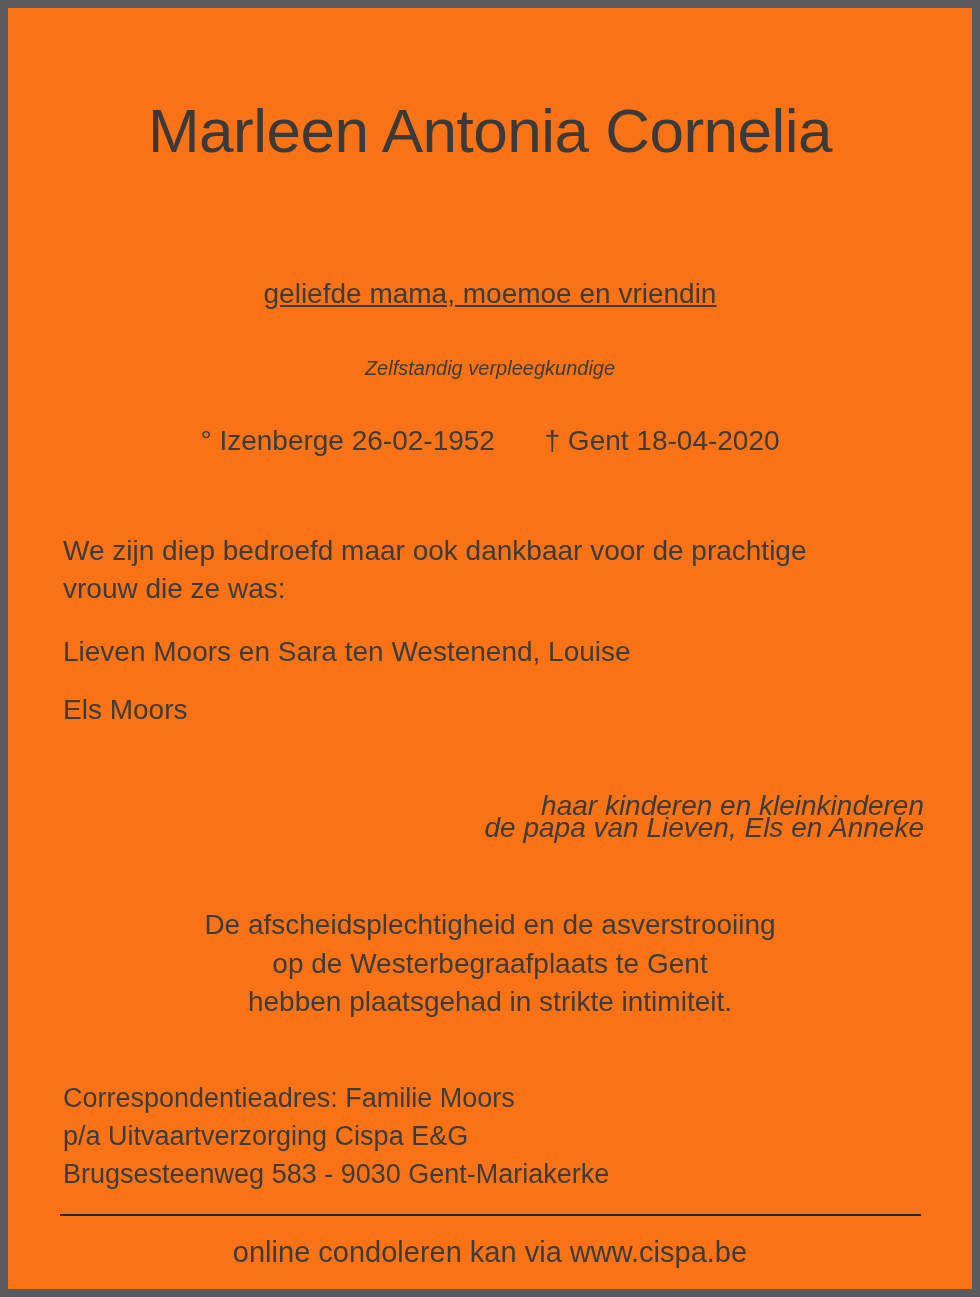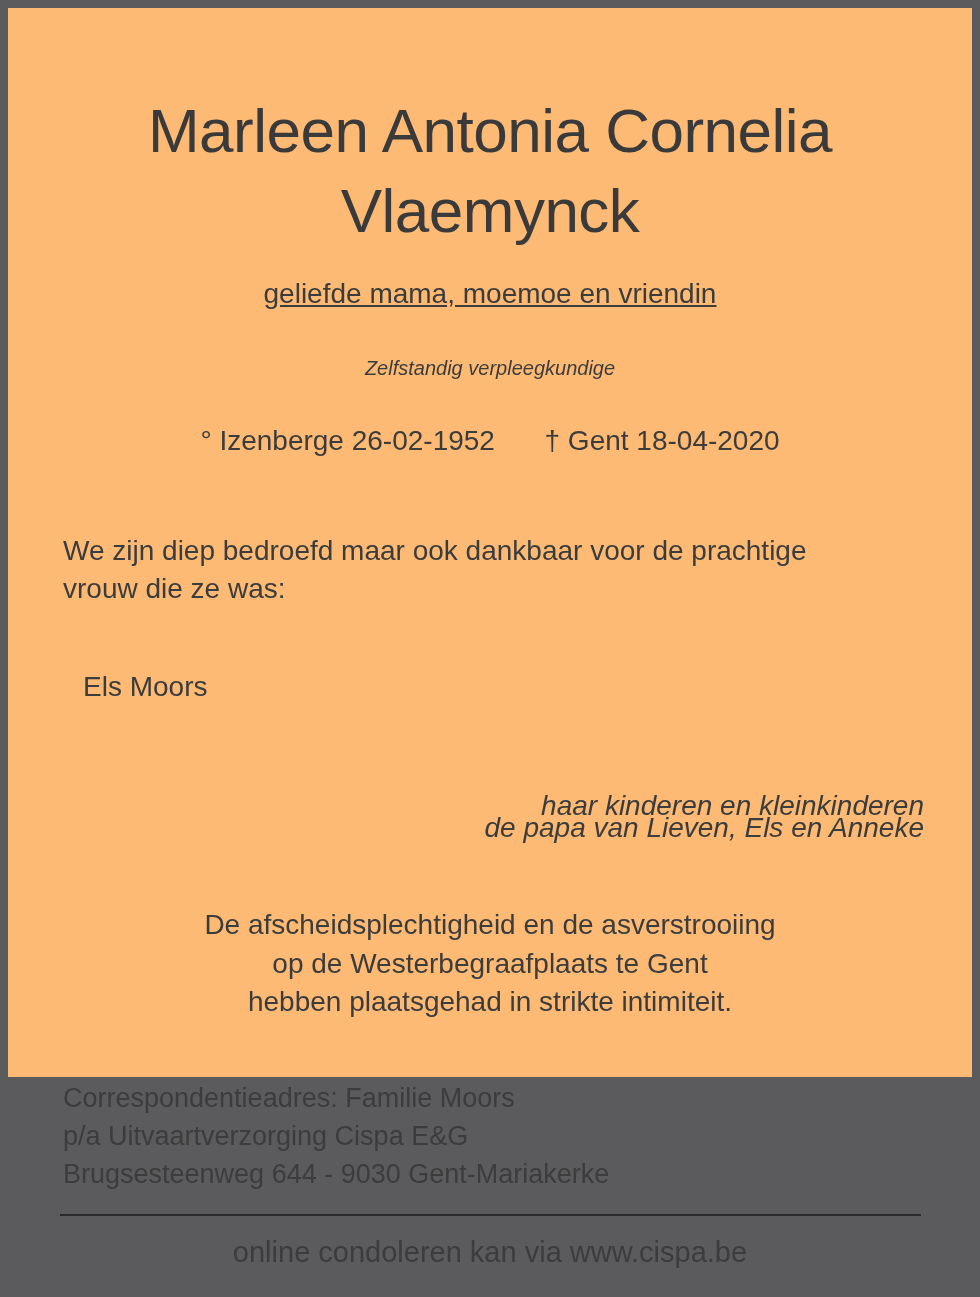--- a/index.html
+++ b/index.html
@@ -11,22 +11,22 @@
       width: 980px;
       height: 1297px;
       position: relative;
       overflow: hidden;
     }
     .card {
       position: absolute;
       left: 8px;
       top: 8px;
       width: 964px;
-      height: 1069px;
-      background: #fdba74;
+      height: 1281px;
+      background: #f97316;
       color: #3c3c3c;
       font-family: "Liberation Sans", "DejaVu Sans", sans-serif;
     }
     .abs { position: absolute; white-space: nowrap; }
     .center { left: 0; width: 964px; text-align: center; }
 
     .name {
       font-size: 62px;
       line-height: 70px;
       letter-spacing: -0.5px;
@@ -53,46 +53,46 @@
       background: #2a2a2a;
     }
     .footer { font-size: 29px; line-height: 28px; }
   </style>
 </head>
 <body>
 
 <div class="card">
 
   <div class="abs center name" style="top:88px;">Marleen Antonia Cornelia</div>
-  <div class="abs center name" style="top:168px;">Vlaemynck</div>
 
   <div class="abs center subtitle" style="top:269px;">geliefde mama, moemoe en vriendin</div>
 
   <div class="abs center profession" style="top:343px;">Zelfstandig verpleegkundige</div>
 
   <div class="abs center dates" style="top:416px;">
     <span>°</span>
     <span>Izenberge 26-02-1952</span>
     <span class="sep"></span>
     <span>†</span>
     <span>Gent 18-04-2020</span>
   </div>
 
   <div class="abs left-col body-text" style="top:524px;">We zijn diep bedroefd maar ook dankbaar voor de prachtige</div>
   <div class="abs left-col body-text" style="top:562px;text-align:center;">vrouw die ze was:</div>
 
-  <div class="abs left-col body-text" style="top:660px;margin-left:20px;">Els Moors</div>
+  <div class="abs left-col body-text" style="top:625px;">Lieven Moors en Sara ten Westenend, Louise</div>
+  <div class="abs left-col body-text" style="top:683px;">Els Moors</div>
   <div class="abs right-col body-text" style="top:739px;margin-top:40px;">haar kinderen en kleinkinderen</div>
 
   <div class="abs right-col body-text" style="top:801px;">de papa van Lieven, Els en Anneke</div>
 
   <div class="abs center ceremony" style="top:898px;">De afscheidsplechtigheid en de asverstrooiing</div>
   <div class="abs center ceremony" style="top:937px;">op de Westerbegraafplaats te Gent</div>
   <div class="abs center ceremony" style="top:975px;">hebben plaatsgehad in strikte intimiteit.</div>
 
   <div class="abs left-col addr" style="top:1071px;">Correspondentieadres: Familie Moors</div>
   <div class="abs left-col addr" style="top:1109px;">p/a Uitvaartverzorging Cispa E&amp;G</div>
-  <div class="abs left-col addr" style="top:1147px;">Brugsesteenweg 644 - 9030 Gent-Mariakerke</div>
+  <div class="abs left-col addr" style="top:1147px;">Brugsesteenweg 583 - 9030 Gent-Mariakerke</div>
 
   <div class="divider"></div>
 
   <div class="abs center footer" style="top:1230px;">online condoleren kan via www.cispa.be</div>
 </div>
 
 </body></html>

